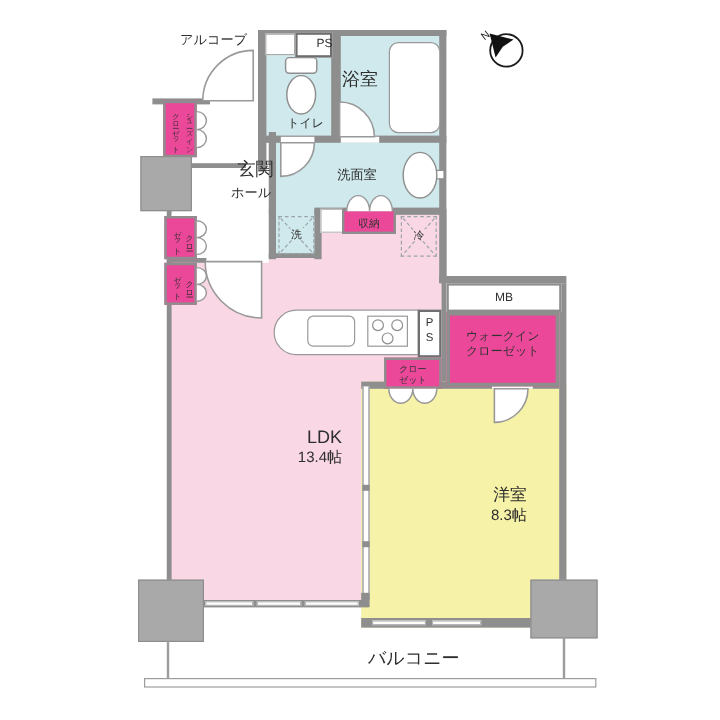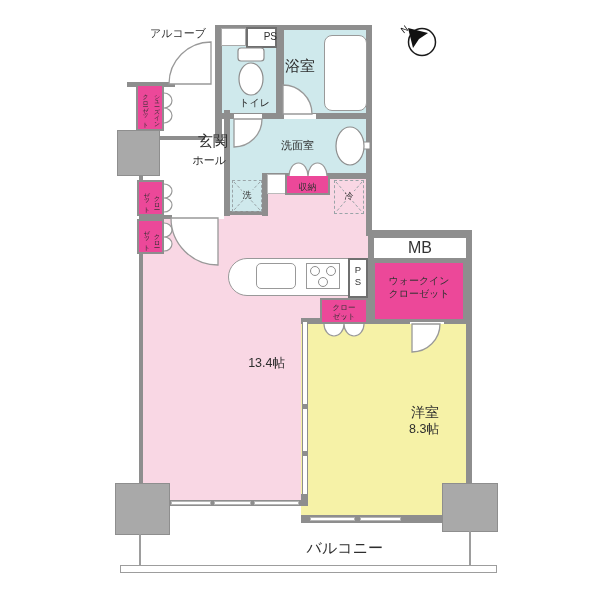--- a/index.html
+++ b/index.html
@@ -116,21 +116,21 @@
     <span class="burner" style="left:11px;top:13px;"></span>
   </div>
   <div class="abs wbox" style="left:348px;top:258px;width:20px;height:40px;text-align:center;">
     <div class="two-line" style="font-size:9.5px;margin-top:4px;">
       <div>P</div>
       <div>S</div>
     </div>
   </div>
 
   <div class="abs" style="left:372px;top:236px;width:96px;height:24px;background:#fff;border:2px solid #8e8e8e;text-align:center;">
-    <span style="font-size:16px;line-height:20px;">MB</span>
+    <span style="font-size:10px;line-height:20px;">MB</span>
   </div>
   <div class="abs pbox" style="left:372px;top:260px;width:94px;height:62px;border-width:3px;text-align:center;">
     <div class="two-line" style="font-size:10px;margin-top:12px;">
       <div>ウォークイン</div>
       <div>クローゼット</div>
     </div>
   </div>
   <div class="abs pbox" style="left:320px;top:298px;width:48px;height:26px;text-align:center;">
     <div class="two-line" style="font-size:7.5px;margin-top:3px;">
       <div>クロー</div>
@@ -194,20 +194,21 @@
     </g>
   </svg>
 
   <div class="lbl" style="left:138px;top:26px;width:68px;font-size:11px;">アルコーブ</div>
   <div class="lbl" style="left:275px;top:57px;width:40px;font-size:15px;">浴室</div>
   <div class="lbl" style="left:228px;top:96px;width:42px;font-size:10px;">トイレ</div>
   <div class="lbl" style="left:184px;top:96px;width:44px;font-size:15px;margin-top:36px;">玄関</div>
   <div class="lbl" style="left:166px;top:153px;width:60px;font-size:11px;">ホール</div>
   <div class="lbl" style="left:254px;top:138px;width:60px;font-size:11px;">洗面室</div>
   <div class="lbl" style="left:165px;top:356px;width:120px;font-size:15px;line-height:1.2;">
+    <div>LDK</div>
     <div style="font-size:12.5px;">13.4帖</div>
   </div>
   <div class="lbl" style="left:319px;top:404px;width:120px;font-size:14px;line-height:1.25;">
     <div>洋室</div>
     <div style="font-size:12.5px;">8.3帖</div>
   </div>
   <div class="lbl" style="left:246px;top:31px;width:31px;font-size:10px;">PS</div>
   <div class="lbl" style="left:263px;top:539px;width:120px;font-size:15px;">バルコニー</div>
 
 </div>

